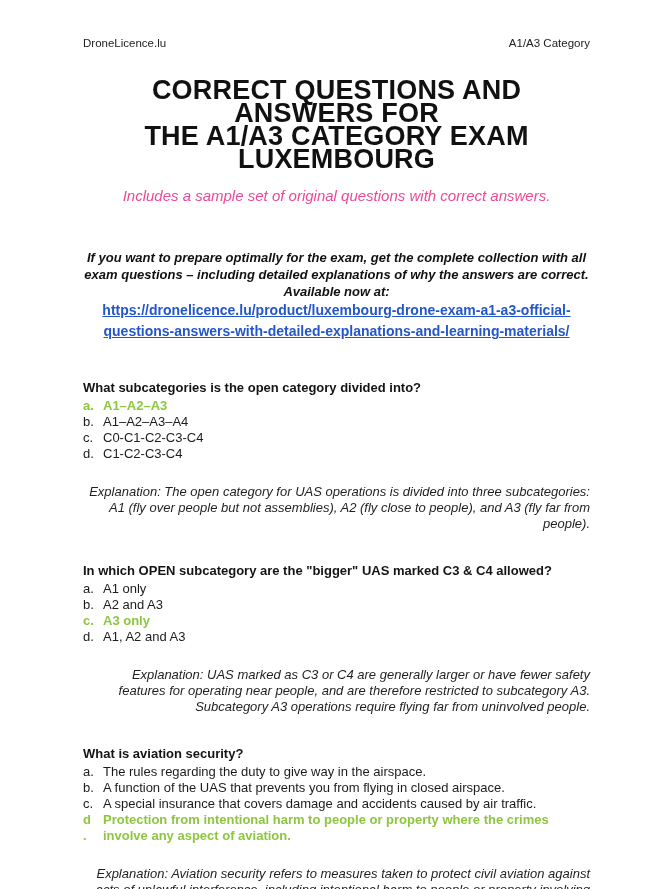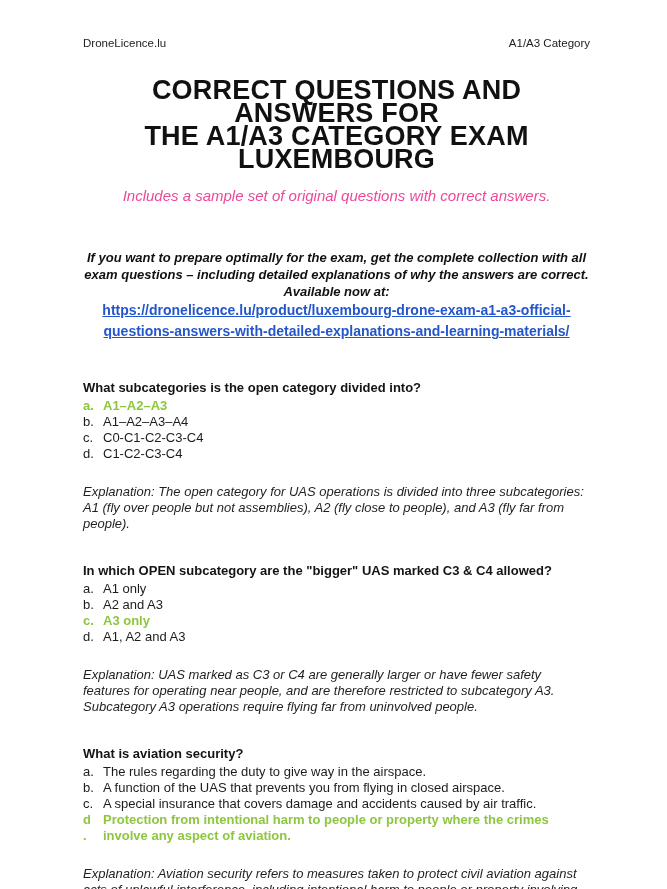--- a/index.html
+++ b/index.html
@@ -29,21 +29,21 @@
     word-break:break-word;cursor:pointer;}
 
   
   .qa{margin-top:38px;font-size:13px;line-height:16px;}
   .question-block + .question-block{margin-top:31px;}
   .question{font-weight:bold;margin:0 0 2px 0;color:#141414;}
   .option{display:flex;margin:0;}
   .opt-label{flex:0 0 20px;white-space:pre-line;}
   .opt-text{flex:1;}
   .option.correct{color:var(--correct-green,#8dc63f);font-weight:bold;}
-  .explanation{margin-top:9px;font-style:italic;color:#1f1f1f;}
+  .explanation{margin-top:9px;font-style:italic;color:#1f1f1f;text-align:right;}
   .q-gap-lg{margin-top:22px;}
 </style>
 </head>
 <body>
 
 <div class="page">
 
   <div class="doc-header">
     <span>DroneLicence.lu</span>
     <span>A1/A3 Category</span>

